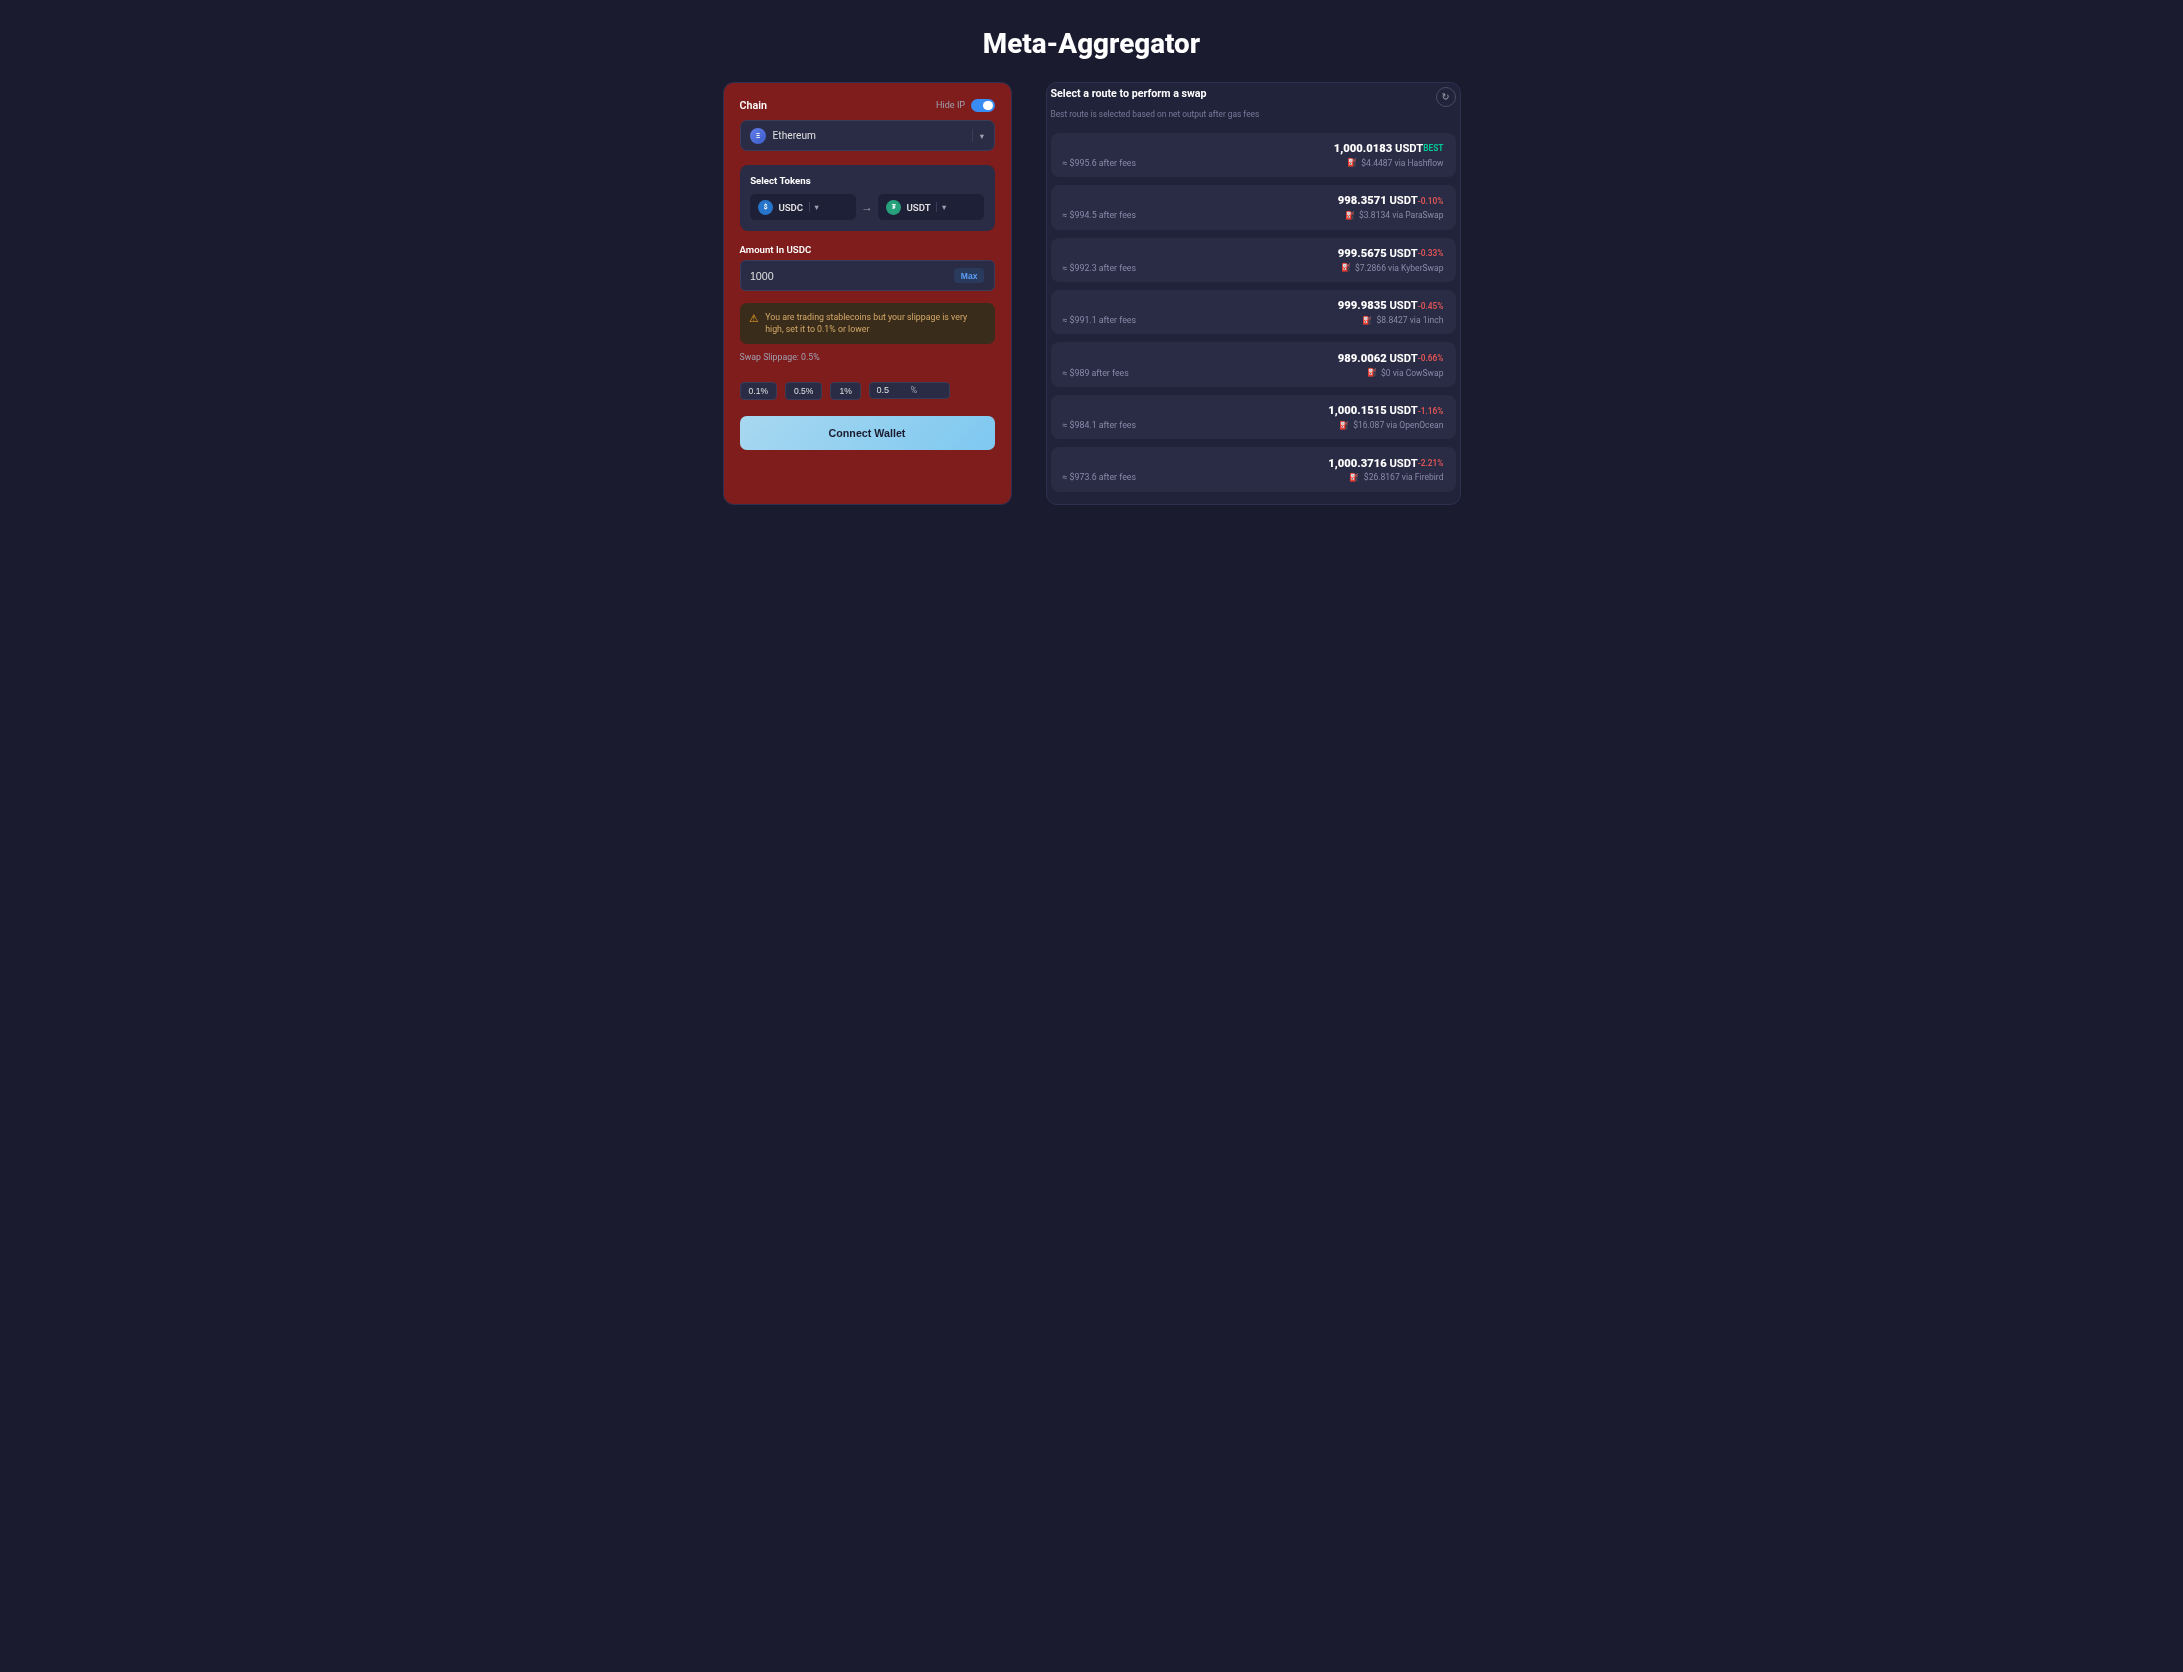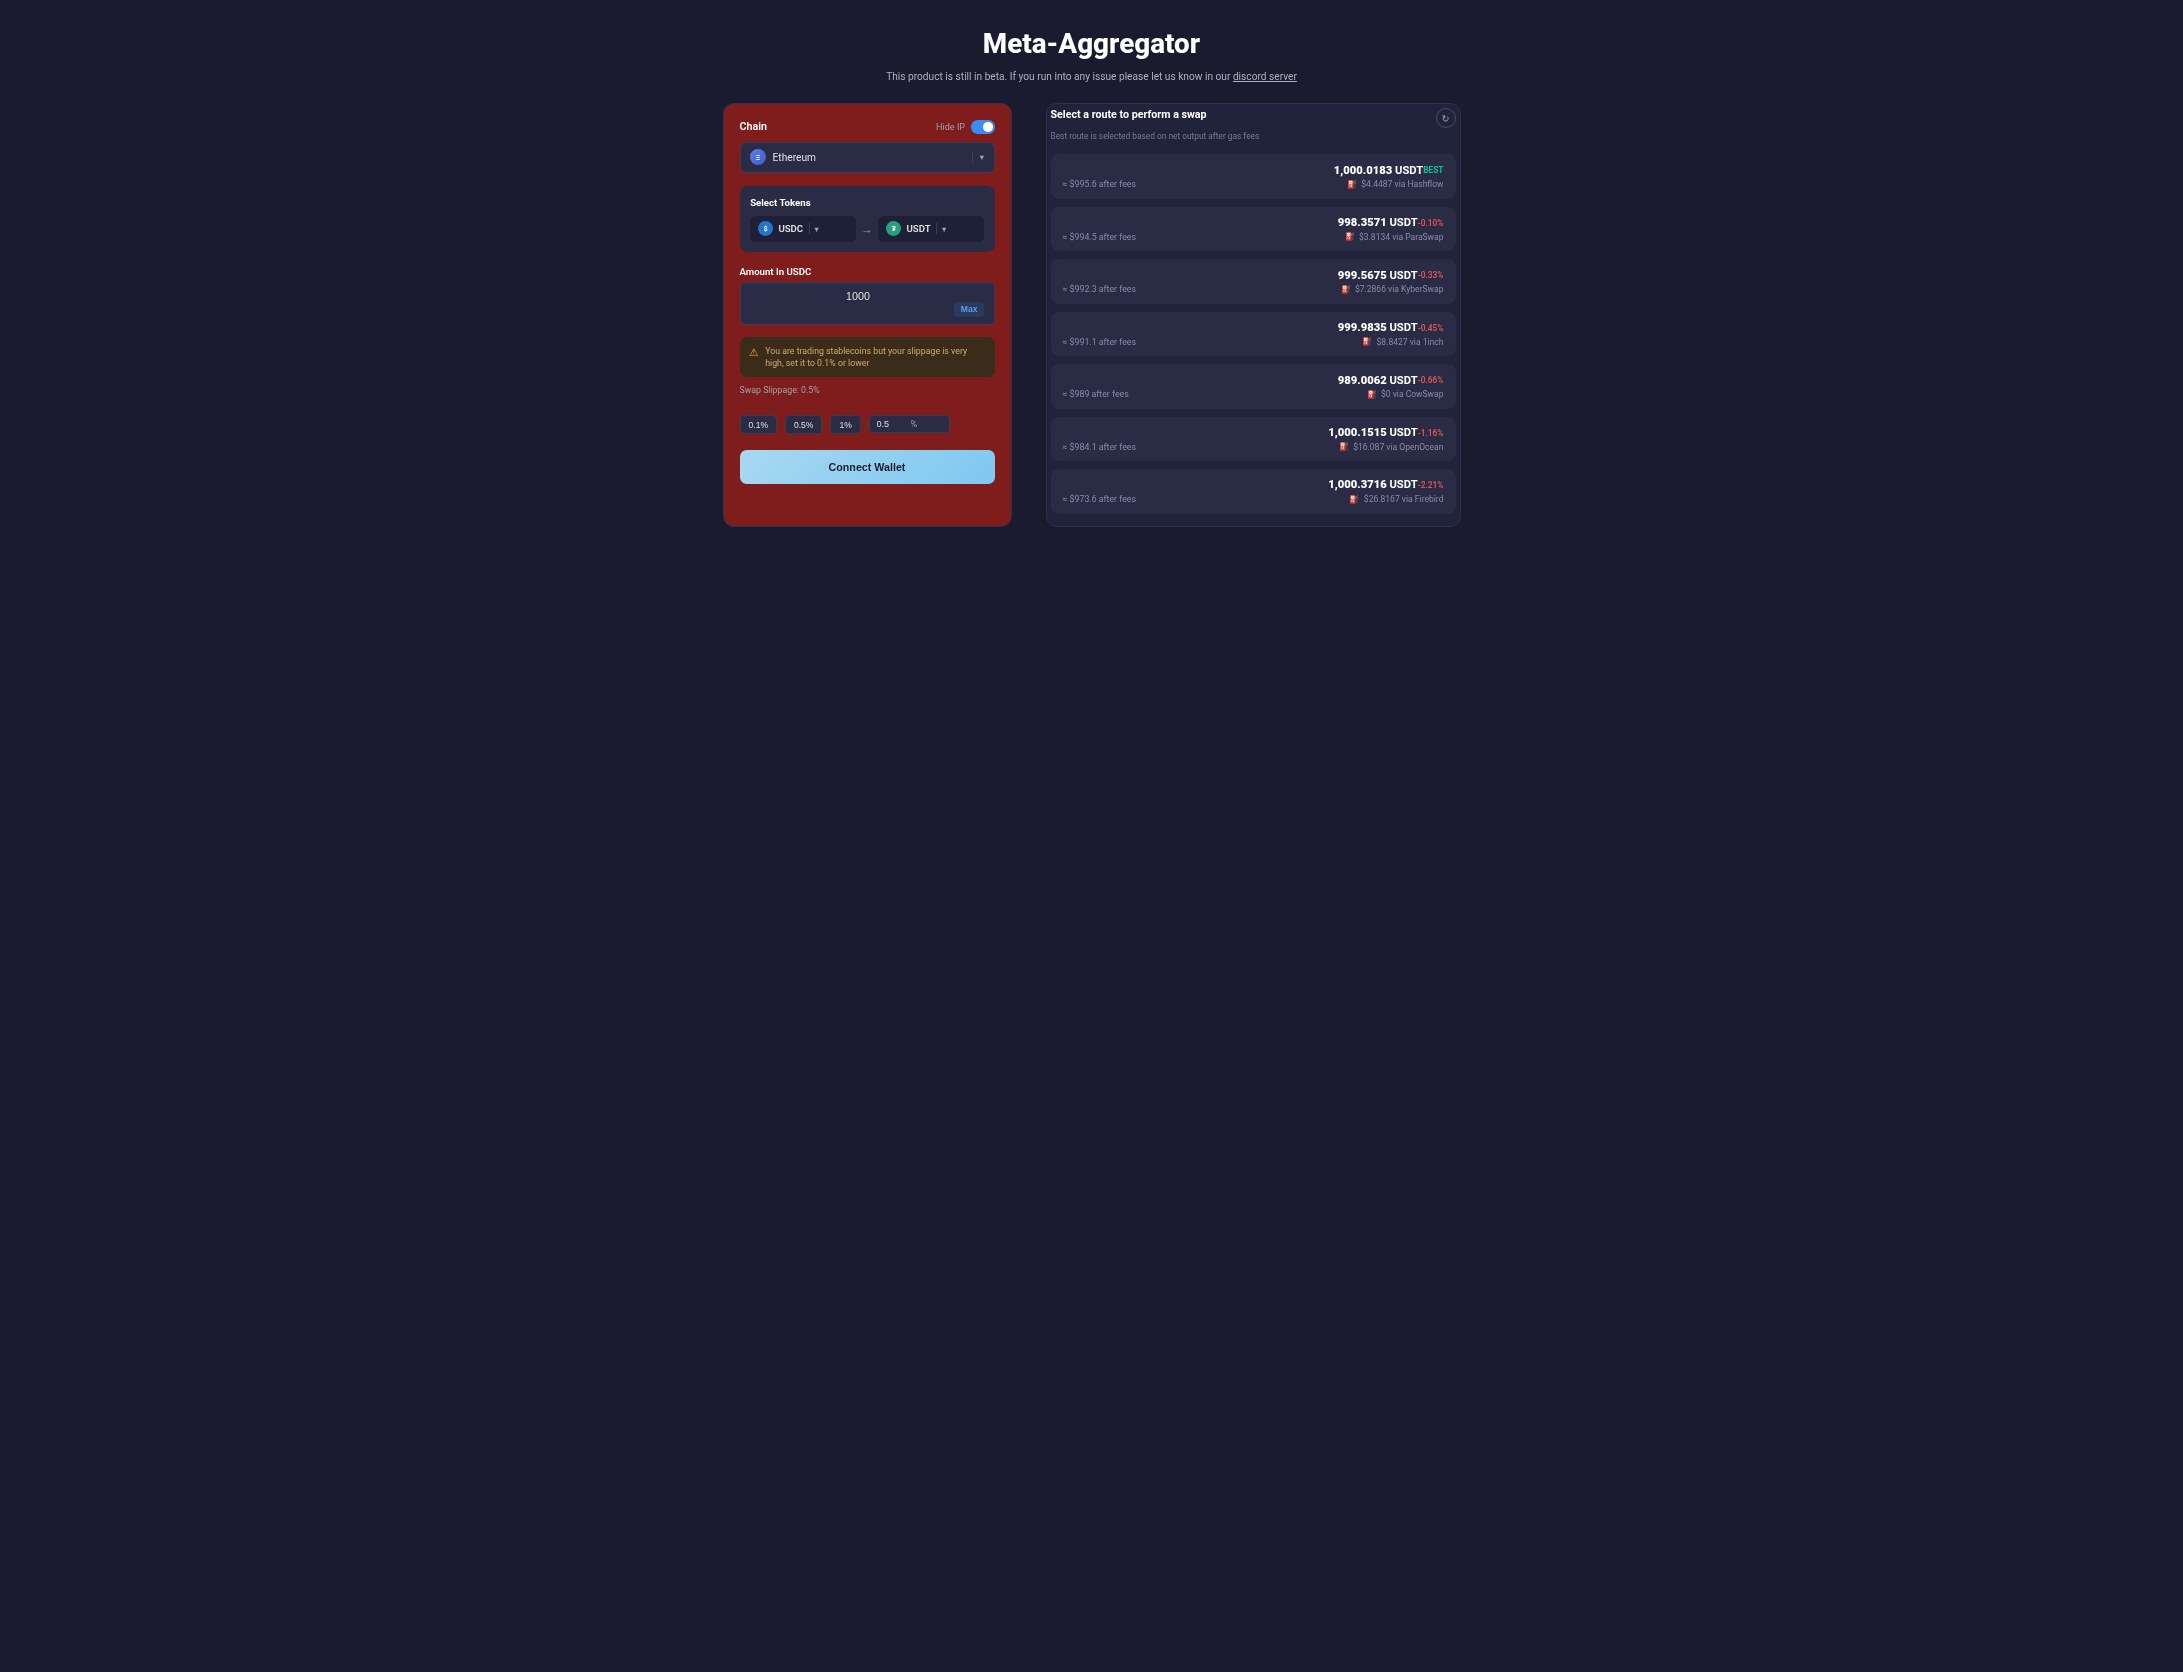--- a/index.html
+++ b/index.html
@@ -214,26 +214,25 @@
 
     .amount-label {
       font-size: 0.9rem;
       font-weight: 600;
       color: #ffffff;
       margin-bottom: 5.4px;
     }
 
     .amount-input-wrapper {
       display: flex;
-      align-items: flex-end;
+      align-items: center;
       background-color: #2a2c45;
       border: 0.7px solid #3a3c58;
       border-radius: 5.4px;
       padding: 6.7px 9.4px;
-      flex-direction: column;
     }
 
     .amount-input {
       flex: 1;
       background: transparent;
       border: none;
       outline: none;
       color: #e0e0e0;
       font-size: 1rem;
     }
@@ -428,23 +427,20 @@
 
     .route-via-icon {
       font-size: 0.75rem;
     }
   </style>
 </head>
 <body>
 
 <div class="page-header">
   <h1 class="page-title">Meta-Aggregator</h1>
-  <p class="page-subtitle">
-    <span>This product is still in beta. If you run into any issue please let us know in our </span><a href="#">discord server</a>
-  </p>
 </div>
 
 <div class="main-content">
 
   <div class="left-panel">
 
     
     <div class="chain-header">
       <span class="chain-label">Chain</span>
       <div class="hide-ip-toggle">

